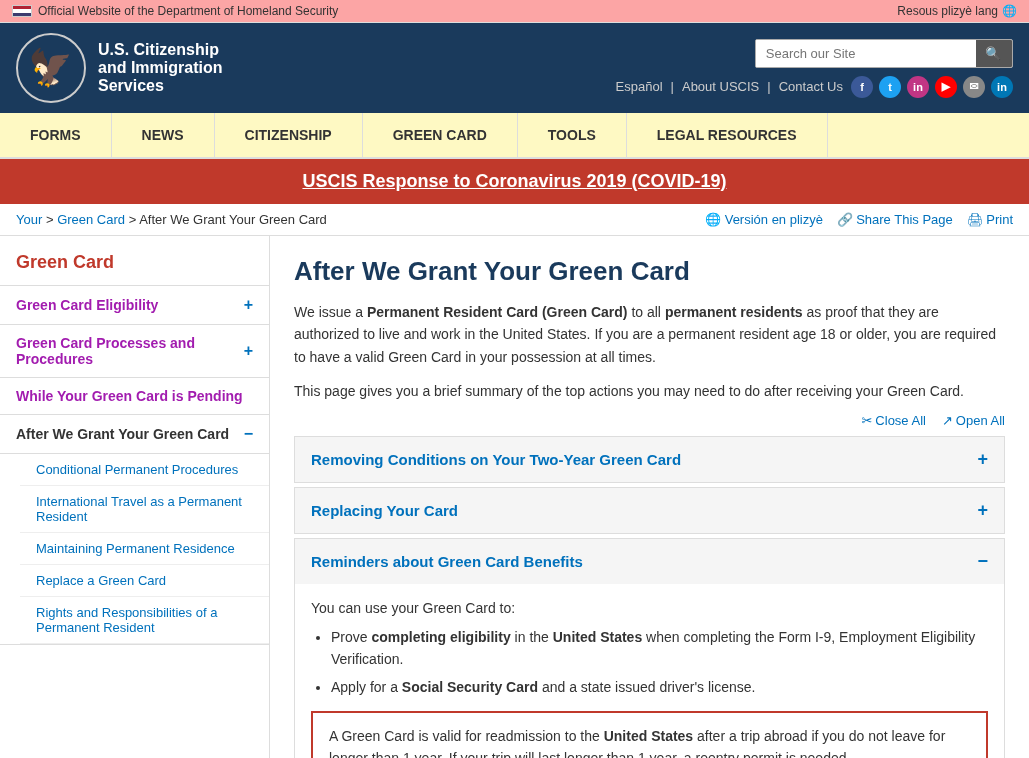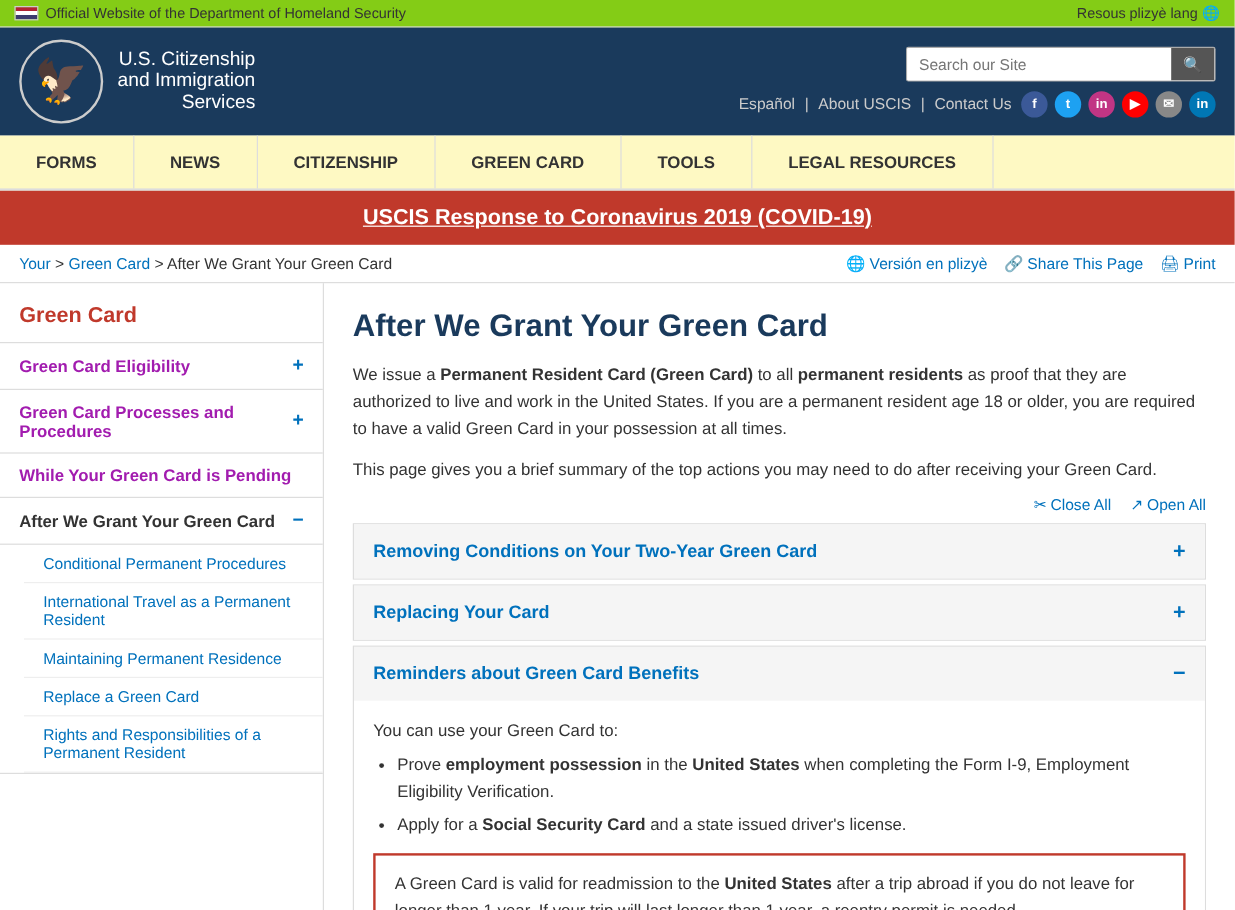--- a/index.html
+++ b/index.html
@@ -1,30 +1,30 @@
 <!DOCTYPE html>
 <html><head>
   <meta charset="utf-8">
   <style>
     * { box-sizing: border-box; margin: 0; padding: 0; }
     body { font-family: Arial, sans-serif; font-size: 14px; color: #333; background: #fff; width: 1029px; }
 
     
-    .top-bar { background: #84cc16; border-bottom: 1px solid #ddd; padding: 4px 12px; display: flex; align-items: center; justify-content: space-between; font-size: 12px; }
+    .top-bar { background: #fca5a5; border-bottom: 1px solid #ddd; padding: 4px 12px; display: flex; align-items: center; justify-content: space-between; font-size: 12px; }
     .top-bar-left { display: flex; align-items: center; gap: 6px; }
     .flag { display: inline-block; width: 20px; height: 12px; background: linear-gradient(to bottom, #B22234 33%, #fff 33%, #fff 66%, #3C3B6E 66%); border: 1px solid #ccc; }
     .top-bar-right { font-size: 12px; display: flex; align-items: center; gap: 4px; }
 
     
     .header { background: #1a3a5c; padding: 10px 16px; display: flex; align-items: center; justify-content: space-between; }
     .header-left { display: flex; align-items: center; gap: 12px; }
     .logo-circle { width: 70px; height: 70px; border-radius: 50%; background: #1a3a5c; border: 2px solid #ccc; display: flex; align-items: center; justify-content: center; overflow: hidden; }
     .logo-eagle { font-size: 36px; color: #aaa; }
     .header-title { color: #fff; }
-    .header-title .line1 { font-size: 16px; font-weight: normal; text-align: right; }
+    .header-title .line1 { font-size: 16px; font-weight: bold; }
     .header-center { display: flex; flex-direction: column; align-items: flex-end; gap: 8px; }
     .search-box { display: flex; align-items: center; border: 1px solid #aaa; background: #fff; border-radius: 2px; overflow: hidden; }
     .search-box input { border: none; outline: none; padding: 6px 10px; font-size: 13px; width: 220px; color: #555; }
     .search-box button { background: #555; border: none; padding: 6px 10px; cursor: pointer; color: #fff; font-size: 13px; }
     .header-links { display: flex; align-items: center; gap: 8px; font-size: 13px; color: #ccc; }
     .header-links a { color: #ccc; text-decoration: none; }
     .social-icons { display: flex; gap: 6px; }
     .social-icon { width: 22px; height: 22px; border-radius: 50%; display: flex; align-items: center; justify-content: center; font-size: 11px; color: #fff; font-weight: bold; cursor: pointer; }
     .si-fb { background: #3b5998; }
     .si-tw { background: #1da1f2; }
@@ -245,21 +245,21 @@
 
     <div class="accordion">
       <div class="accordion-header">
         <span class="accordion-title">Reminders about Green Card Benefits</span>
         <span class="accordion-icon">−</span>
       </div>
       <div class="accordion-body open">
         <p>You can use your Green Card to:</p>
         <ul class="bullet-list">
           <li>
-            Prove <strong>employment possession</strong> in the <strong>United States</strong> when completing the Form I-9, Employment Eligibility Verification.
+            Prove <strong>completing eligibility</strong> in the <strong>United States</strong> when completing the Form I-9, Employment Eligibility Verification.
           </li>
           <li>
             Apply for a <strong>Social Security Card</strong> and a state issued driver's license.
           </li>
         </ul>
         <div class="highlight-box">
           A Green Card is valid for readmission to the <strong>United States</strong> after a trip abroad if you do not leave for longer than 1 year. If your trip will last longer than 1 year, a reentry permit is needed.
         </div>
 
       </div>

